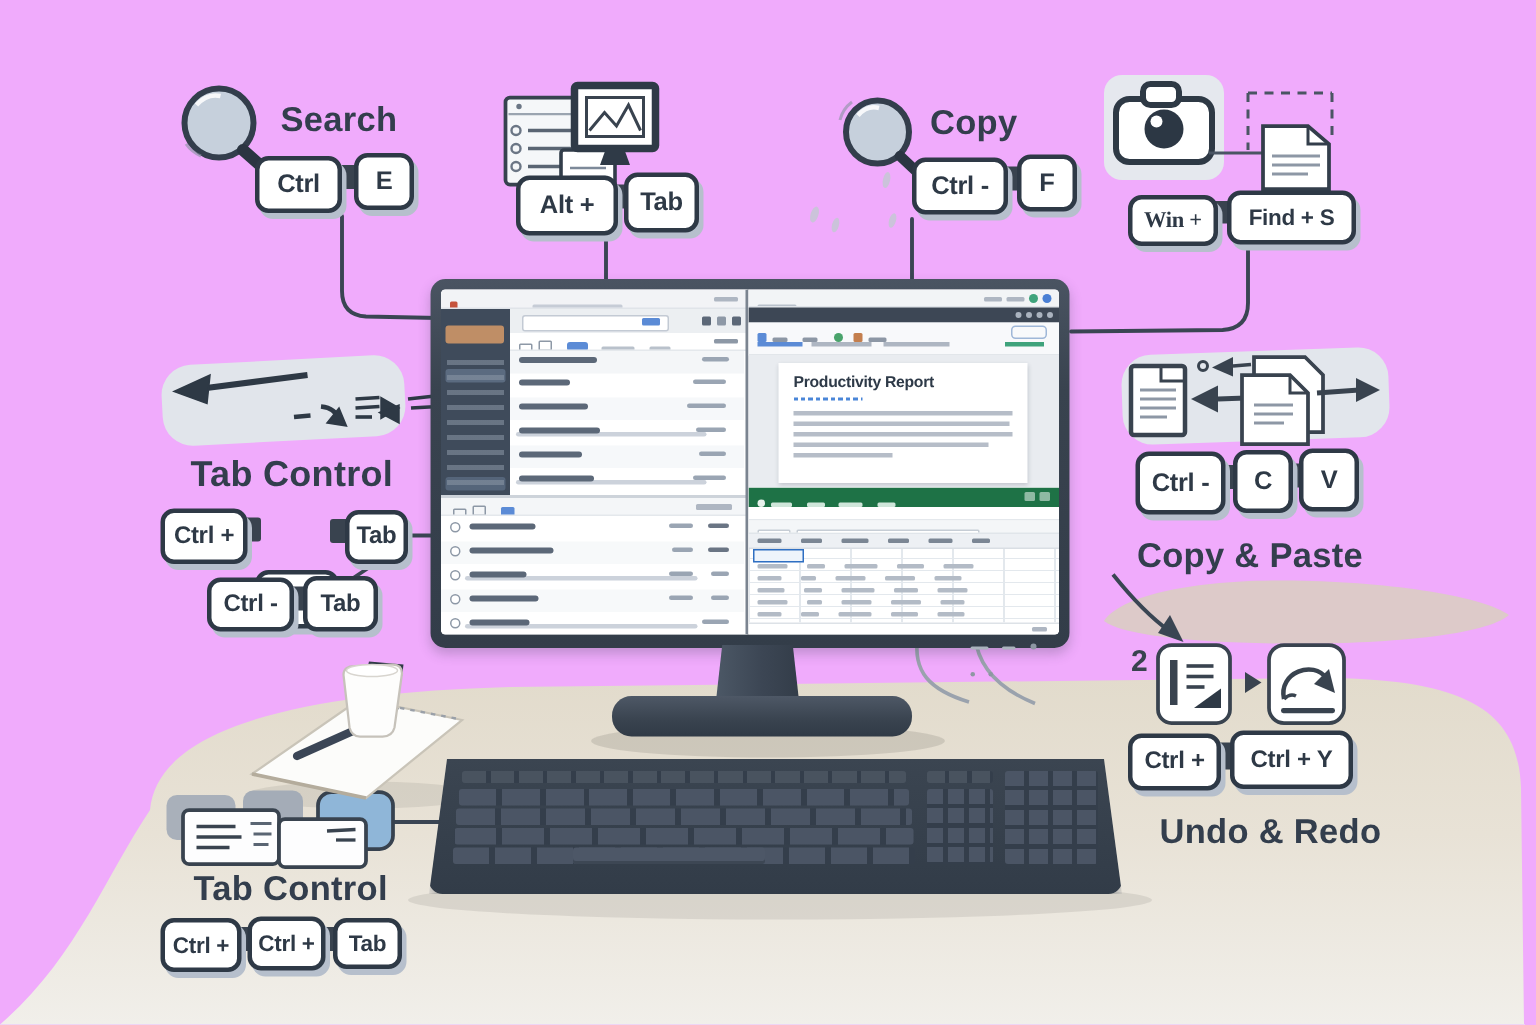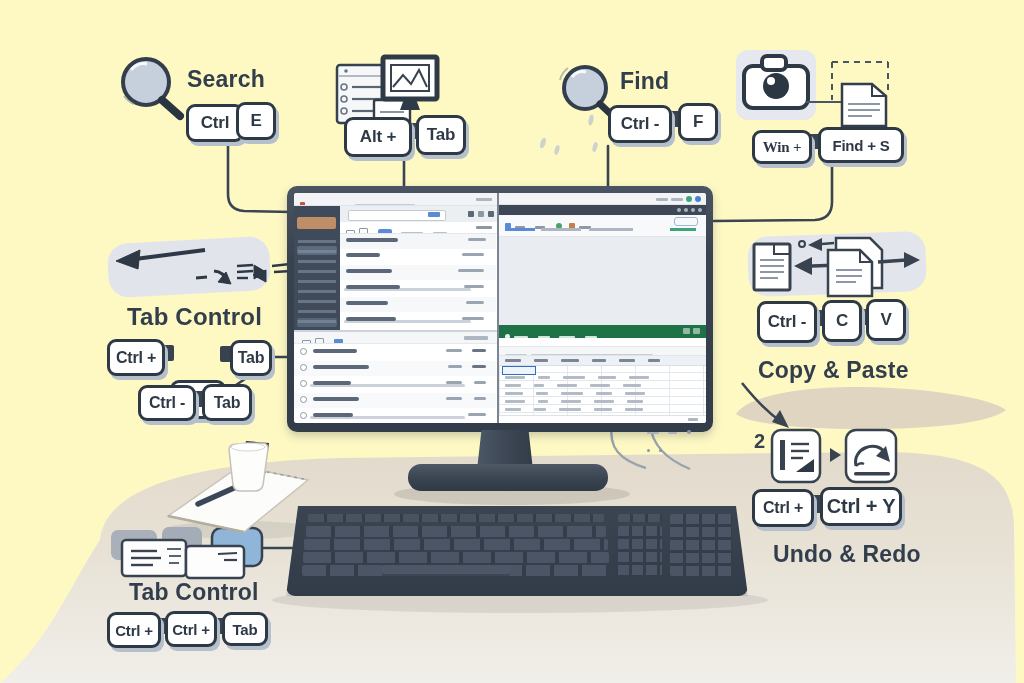--- a/index.html
+++ b/index.html
@@ -1,16 +1,16 @@
 <!DOCTYPE html>
 <html><head>
 <meta charset="utf-8">
 <style>
   html,body{margin:0;padding:0;background:#edeff2;}
-  #stage{position:relative;width:1024px;height:683px;overflow:hidden;background:#fef9c3;
+  #stage{position:relative;width:1024px;height:683px;overflow:hidden;background:#f0abfc;
          font-family:"Liberation Sans",sans-serif;}
   .abs{position:absolute;}
   .heading{position:absolute;font-weight:bold;color:#333e4d;font-size:23px;letter-spacing:.2px;white-space:pre-line;}
   .key{position:absolute;display:flex;align-items:center;justify-content:center;background:#fff;
        border:3px solid #2e3946;border-radius:9px;font-weight:bold;color:#2e3946;
        box-shadow:3px 4px 0 #b6bfcc;font-size:17px;letter-spacing:-.2px;box-sizing:border-box;}
   .bridge{position:absolute;background:#39434f;border-radius:2px;}
   
   .pane{position:absolute;overflow:hidden;box-sizing:border-box;}
   .mrow{position:absolute;left:0;right:2px;height:15px;padding:2px 4px;box-sizing:border-box;}
@@ -232,29 +232,29 @@
       <circle cx="240" cy="486" r="2.2" fill="#c8a15a"></circle>
     </g>
     <g>
       <path d="M246,441 L269,443 L268,451 L244,449 Z" fill="#303b47"></path>
       <path d="M229,450 C229,446 232,444 236,444 L262,443 C266,443 268,445 268,449 L263,485 C262,489 259,491 255,491 L240,491 C236,491 234,489 233,485 Z" fill="#fdfdfc" stroke="#c6c2ba" stroke-width="1.5"></path>
       <ellipse cx="248" cy="447" rx="17" ry="4" fill="#ffffff" stroke="#d8d5cf" stroke-width="1"></ellipse>
     </g>
   </svg>
 
   <div class="heading" style="left:187px;top:66px;">Search</div>
-  <div class="heading" style="left:620px;top:68px;">Find</div>
+  <div class="heading" style="left:620px;top:68px;">Copy</div>
   <div class="heading" style="left:127px;top:303px;font-size:24px;">Tab Control</div>
   <div class="heading" style="left:758px;top:357px;">Copy &amp; Paste</div>
   <div class="heading" style="left:773px;top:541px;">Undo &amp; Redo</div>
   <div class="heading" style="left:129px;top:579px;">Tab Control</div>
   <div class="abs" style="left:754px;top:430px;font-weight:bold;font-size:20px;color:#39434f;">2</div>
 
   <div class="bridge" style="left:222px;top:110px;width:16px;height:16px;"></div>
-  <div class="key" style="left:170px;top:104px;width:58px;height:38px;margin-left:16px;">Ctrl</div>
+  <div class="key" style="left:170px;top:104px;width:58px;height:38px;">Ctrl</div>
   <div class="key" style="left:236px;top:102px;width:40px;height:38px;">E</div>
 
   <div class="bridge" style="left:406px;top:123px;width:16px;height:16px;"></div>
   <div class="key" style="left:344px;top:117px;width:68px;height:40px;">Alt +</div>
   <div class="key" style="left:416px;top:115px;width:50px;height:40px;">Tab</div>
 
   <div class="bridge" style="left:666px;top:111px;width:16px;height:16px;"></div>
   <div class="key" style="left:608px;top:105px;width:64px;height:38px;">Ctrl -</div>
   <div class="key" style="left:678px;top:103px;width:40px;height:38px;">F</div>
 
@@ -272,21 +272,21 @@
   <div class="key" style="left:202px;top:384px;width:50px;height:37px;font-size:16px;">Tab</div>
 
   <div class="bridge" style="left:812px;top:310px;width:14px;height:16px;"></div>
   <div class="bridge" style="left:858px;top:309px;width:14px;height:16px;"></div>
   <div class="key" style="left:757px;top:301px;width:60px;height:42px;">Ctrl -</div>
   <div class="key" style="left:822px;top:300px;width:40px;height:42px;">C</div>
   <div class="key" style="left:866px;top:299px;width:40px;height:42px;">V</div>
 
   <div class="bridge" style="left:810px;top:495px;width:16px;height:18px;"></div>
   <div class="key" style="left:752px;top:489px;width:62px;height:38px;font-size:16px;">Ctrl +</div>
-  <div class="key" style="left:820px;top:487px;width:82px;height:39px;font-size:20px;">Ctrl + Y</div>
+  <div class="key" style="left:820px;top:487px;width:82px;height:39px;font-size:16px;">Ctrl + Y</div>
 
   <div class="bridge" style="left:156px;top:618px;width:13px;height:16px;"></div>
   <div class="bridge" style="left:213px;top:618px;width:13px;height:16px;"></div>
   <div class="key" style="left:107px;top:612px;width:54px;height:36px;font-size:15px;">Ctrl +</div>
   <div class="key" style="left:165px;top:611px;width:52px;height:36px;font-size:15px;">Ctrl +</div>
   <div class="key" style="left:222px;top:612px;width:46px;height:34px;font-size:15px;">Tab</div>
 
   <div class="abs" style="left:287px;top:186px;width:426px;height:246px;background:linear-gradient(#4a5462,#39434f 30%,#333d49);border-radius:10px;box-shadow:0 4px 8px rgba(50,60,80,.25);">
     <div class="abs" style="left:7px;top:7px;width:412px;height:230px;background:#fff;border-radius:3px;overflow:hidden;">
 
@@ -364,20 +364,29 @@
           <i class="tico" style="width:10px;height:3px;background:#8d97a5;margin-top:5px;"></i>
           <i class="tico" style="width:6px;height:6px;background:#49a36b;border-radius:50%;margin:3px 0 0 2px;"></i>
           <i class="tico" style="width:6px;height:6px;background:#c47f4e;margin:3px 0 0 2px;"></i>
           <i class="tico" style="width:12px;height:3px;background:#8d97a5;margin-top:5px;"></i>
           <i class="tico" style="width:22px;height:7px;border:1px solid #9fb7d8;border-radius:3px;float:right;margin:2px 8px 0 0;"></i>
           <div class="abs" style="left:6px;top:13px;width:30px;height:2.5px;background:#5b8bd6;"></div>
           <div class="abs" style="left:42px;top:13px;width:40px;height:2.5px;background:#aeb6c2;"></div>
           <div class="abs" style="left:90px;top:13px;width:44px;height:2.5px;background:#aeb6c2;"></div>
           <div class="abs" style="right:10px;top:13px;width:26px;height:2.5px;background:#3fa37c;"></div>
         </div>
+        <div class="abs" style="left:20px;top:49px;width:166px;height:80px;background:#fff;box-shadow:0 1px 3px rgba(30,40,60,.2);">
+          <div class="abs" style="left:10px;top:7px;font-weight:bold;font-size:10.5px;color:#2e3a48;letter-spacing:-.2px;">Productivity Report</div>
+          <div class="abs" style="left:10px;top:23px;width:46px;height:2px;background-image:repeating-linear-gradient(90deg,#4a86d8 0 3px,transparent 3px 5px);"></div>
+          <div class="abs" style="left:10px;top:32px;width:146px;height:2.5px;background:#b6bdc8;"></div>
+          <div class="abs" style="left:10px;top:39px;width:144px;height:2.5px;background:#b6bdc8;"></div>
+          <div class="abs" style="left:10px;top:46px;width:146px;height:2.5px;background:#b6bdc8;"></div>
+          <div class="abs" style="left:10px;top:53px;width:130px;height:2.5px;background:#b6bdc8;"></div>
+          <div class="abs" style="left:10px;top:60px;width:66px;height:2.5px;background:#b6bdc8;"></div>
+        </div>
       </div>
 
       <div class="pane" style="left:205px;top:132px;width:207px;height:98px;background:#fff;">
         <div class="pane" style="left:0;top:0;width:207px;height:13px;background:#1e7246;">
           <i class="tico" style="width:5px;height:5px;background:#e8f2ec;border-radius:50%;margin:4px 0 0 6px;"></i>
           <i class="tico" style="width:14px;height:2.5px;background:#cfe6da;margin-top:5px;"></i>
           <i class="tico" style="width:12px;height:2.5px;background:#cfe6da;margin-top:5px;"></i>
           <i class="tico" style="width:16px;height:2.5px;background:#cfe6da;margin-top:5px;"></i>
           <i class="tico" style="width:12px;height:2.5px;background:#cfe6da;margin-top:5px;"></i>
           <i class="tico" style="width:7px;height:6px;background:rgba(255,255,255,.5);float:right;margin:3px 6px 0 0;"></i>

